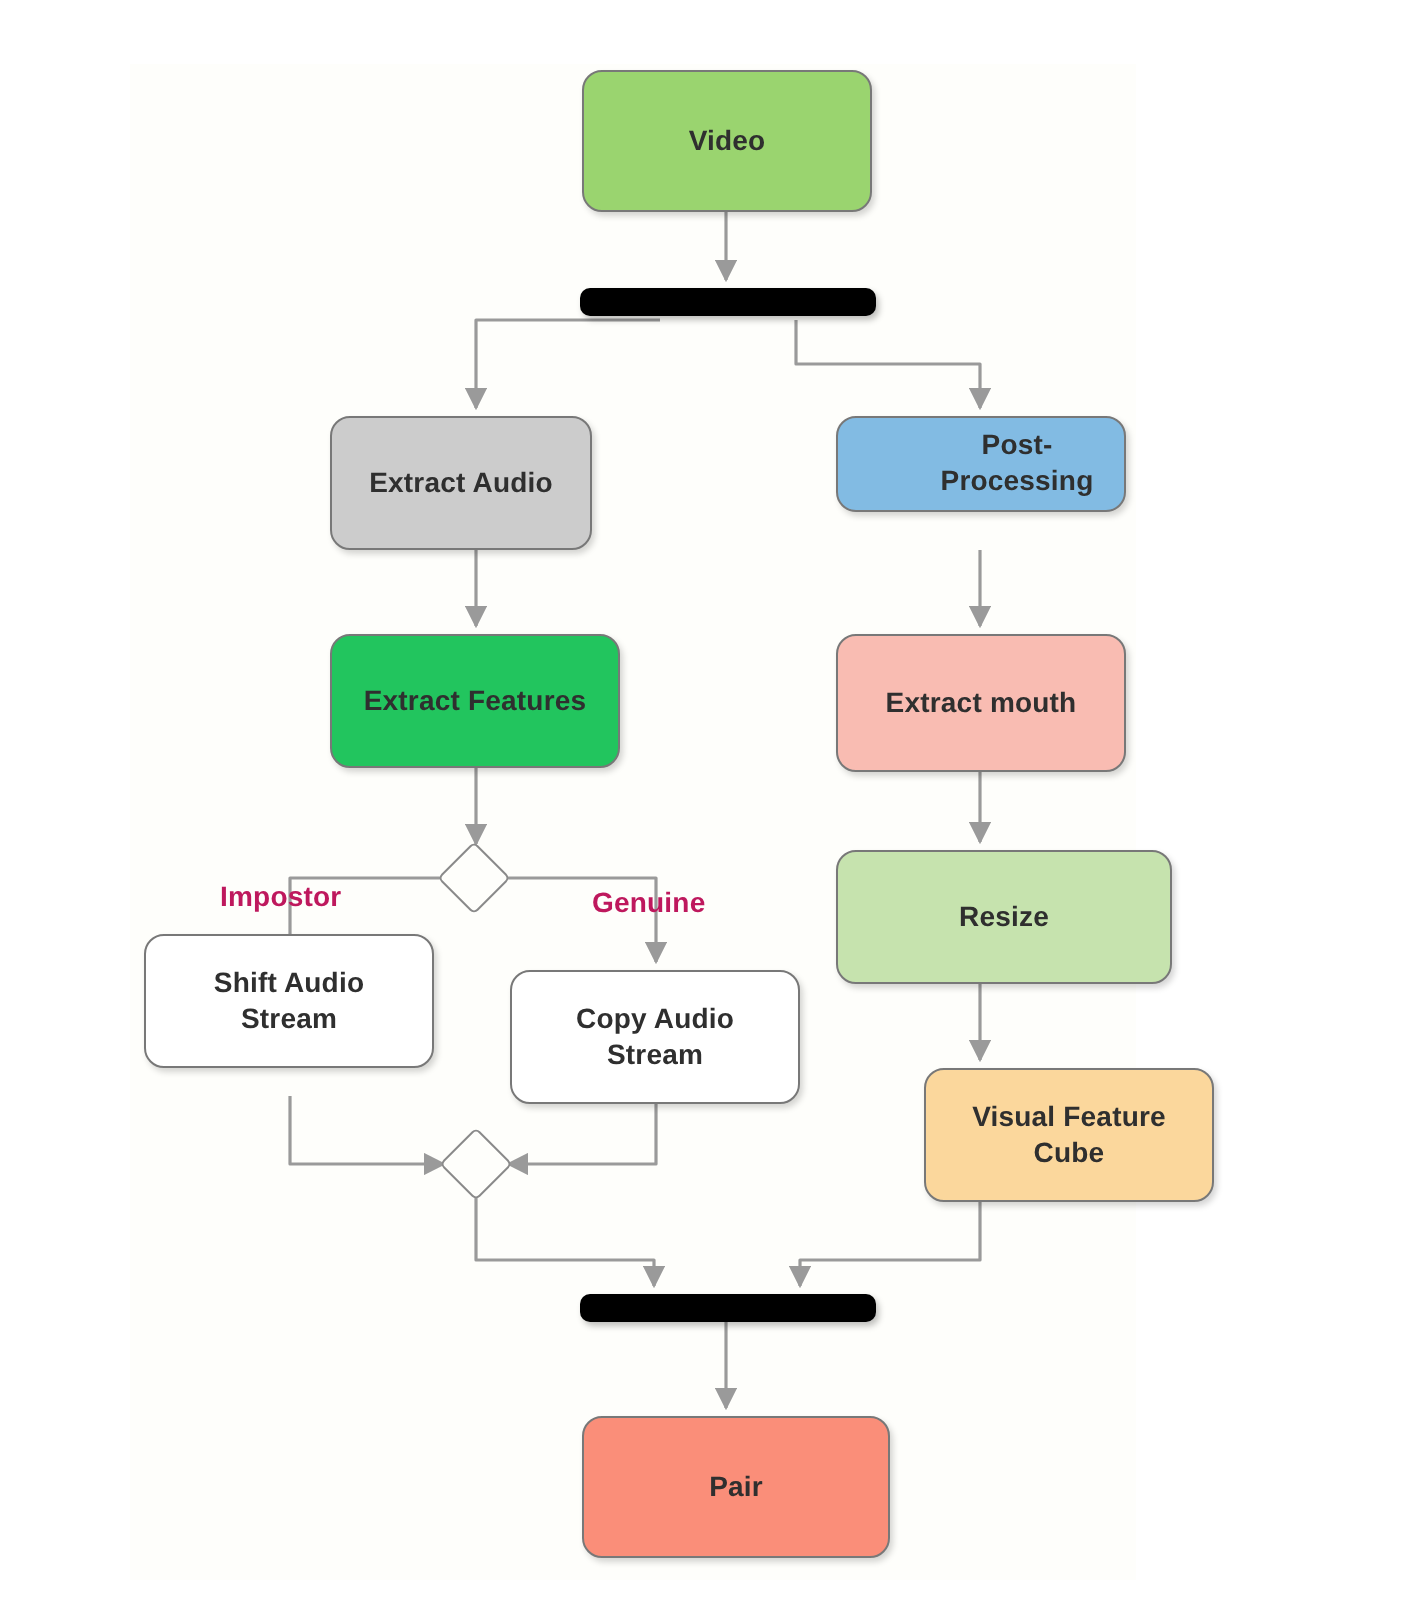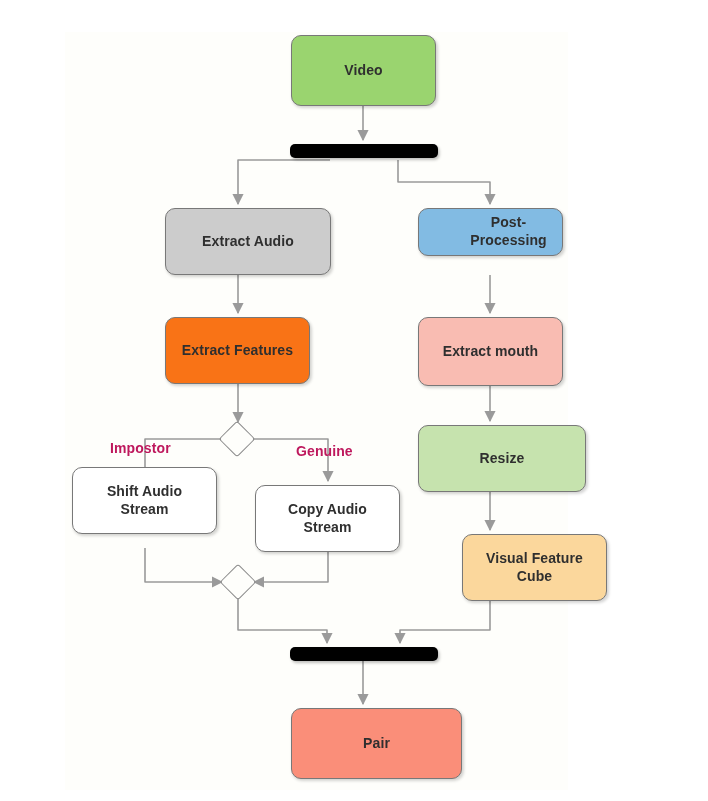--- a/index.html
+++ b/index.html
@@ -102,40 +102,40 @@
       <path d="M 145 548 L 145 582 L 222 582"></path>
       <path d="M 328 552 L 328 582 L 254 582"></path>
       <path d="M 238 598 L 238 630 L 327 630 L 327 643"></path>
       <path d="M 490 601 L 490 630 L 400 630 L 400 643"></path>
       <path d="M 363 661 L 363 704"></path>
     </g>
   </svg>
 
   <div class="node" style="left:291px; top:35px; width:145px; height:71px; background:#9ad46f;">Video</div>
 
-  <div class="node" style="left:165px; top:208px; width:166px; height:67px; background:#cccccc;">Extract Audio</div>
+  <div class="node" style="left:165px; top:208px; width:131px; height:67px; background:#cccccc;">Extract Audio</div>
 
   <div class="node" style="left:418px; top:208px; width:145px; height:48px; background:#82bbe3;padding-left:36px;">Post-Processing</div>
 
-  <div class="node" style="left:165px; top:317px; width:145px; height:67px; background:#f97316;">Extract Features</div>
+  <div class="node" style="left:165px; top:317px; width:145px; height:67px; background:#22c55e;">Extract Features</div>
 
   <div class="node" style="left:418px; top:317px; width:145px; height:69px; background:#f9bcb2;">Extract mouth</div>
 
   <div class="node" style="left:418px; top:425px; width:168px; height:67px; background:#c6e3ae;">Resize</div>
 
   <div class="node" style="left:72px; top:467px; width:145px; height:67px; background:#ffffff;">Shift  Audio
 Stream</div>
 
   <div class="node" style="left:255px; top:485px; width:145px; height:67px; background:#ffffff;">Copy Audio
 Stream</div>
 
   <div class="node" style="left:418px; top:534px; width:145px; height:67px; background:#fbd79c;margin-left:44px;">Visual Feature
 Cube</div>
 
-  <div class="node" style="left:291px; top:708px; width:171px; height:71px; background:#fa8e79;">Pair</div>
+  <div class="node" style="left:291px; top:708px; width:154px; height:71px; background:#fa8e79;">Pair</div>
 
   <div class="bar" style="left:290px; top:144px; width:148px; height:14px;"></div>
   <div class="bar" style="left:290px; top:647px; width:148px; height:14px;"></div>
 
   <div class="diamond" style="left:224px; top:426px; width:26px; height:26px;"></div>
   <div class="diamond" style="left:225px; top:569px; width:26px; height:26px;"></div>
 
   <div class="edge-label" style="left:110px; top:440px;">Impostor</div>
   <div class="edge-label" style="left:296px; top:443px;">Genuine</div>
 

